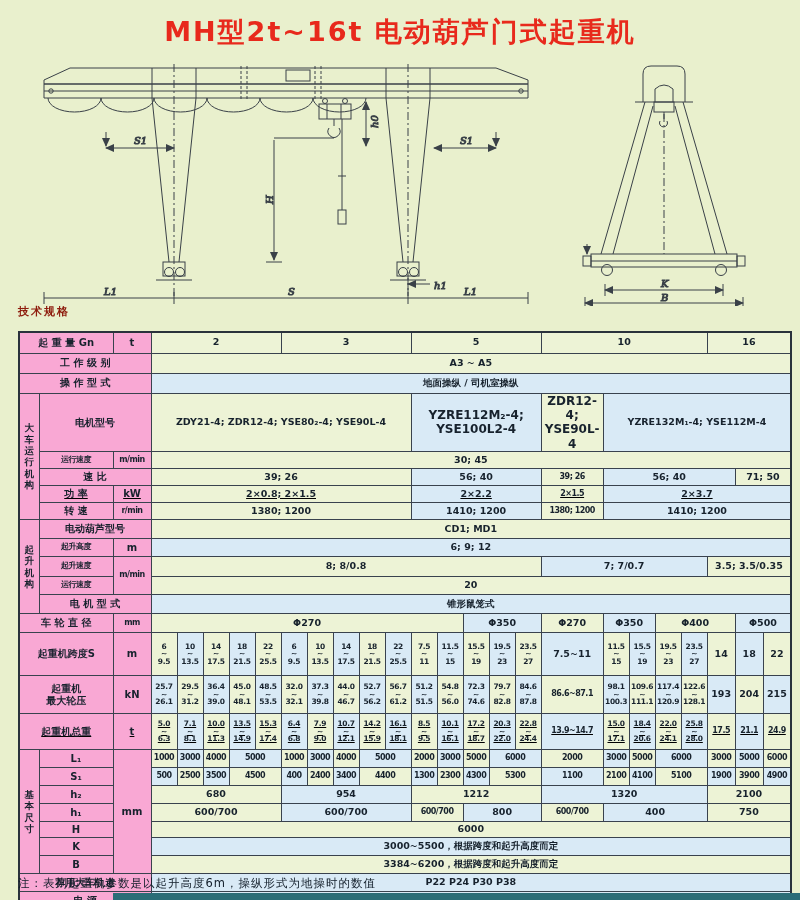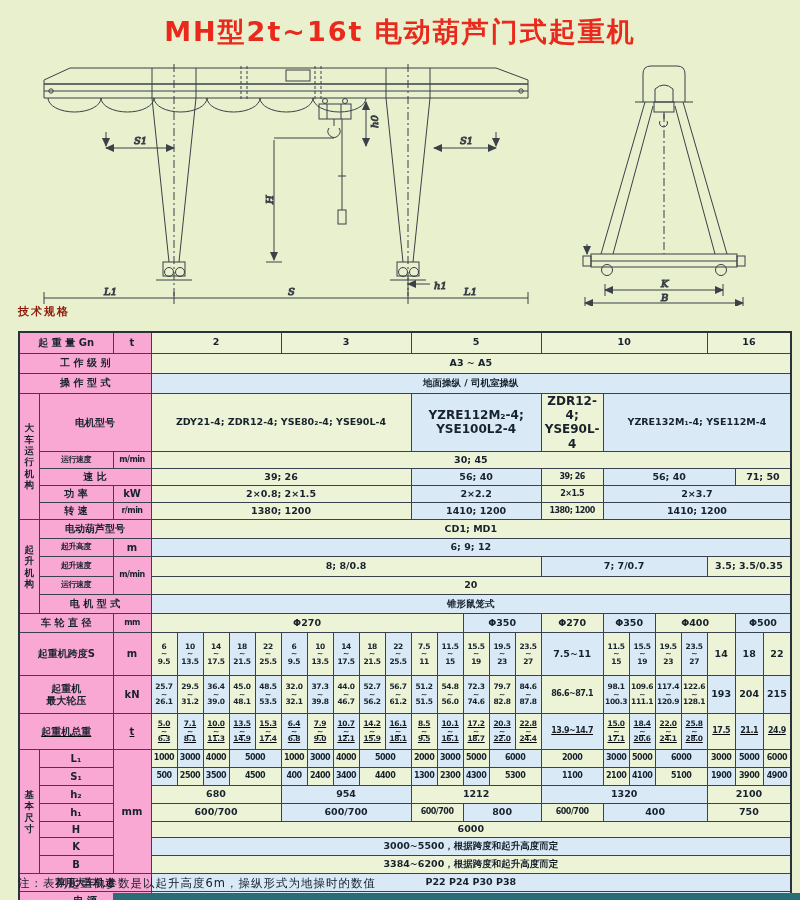--- a/index.html
+++ b/index.html
@@ -217,21 +217,21 @@
         <td colspan="23" class="g">30;   45</td>
       </tr>
       <tr style="height: 17px;">
         <td colspan="2" class="L">速  比</td>
         <td colspan="10" class="g">39;  26</td>
         <td colspan="5" class="b">56;  40</td>
         <td class="g s">39;  26</td>
         <td colspan="5" class="b">56;  40</td>
         <td colspan="2" class="g">71;  50</td>
       </tr>
-      <tr style="height: 17px;">
+      <tr style="height: 17px; text-decoration: underline;">
         <td class="L">功 率</td>
         <td class="L">kW</td>
         <td colspan="10" class="g">2×0.8;  2×1.5</td>
         <td colspan="5" class="b">2×2.2</td>
         <td class="g s">2×1.5</td>
         <td colspan="7" class="b">2×3.7</td>
       </tr>
       <tr style="height: 17px;">
         <td class="L">转 速</td>
         <td class="L s">r/min</td>

